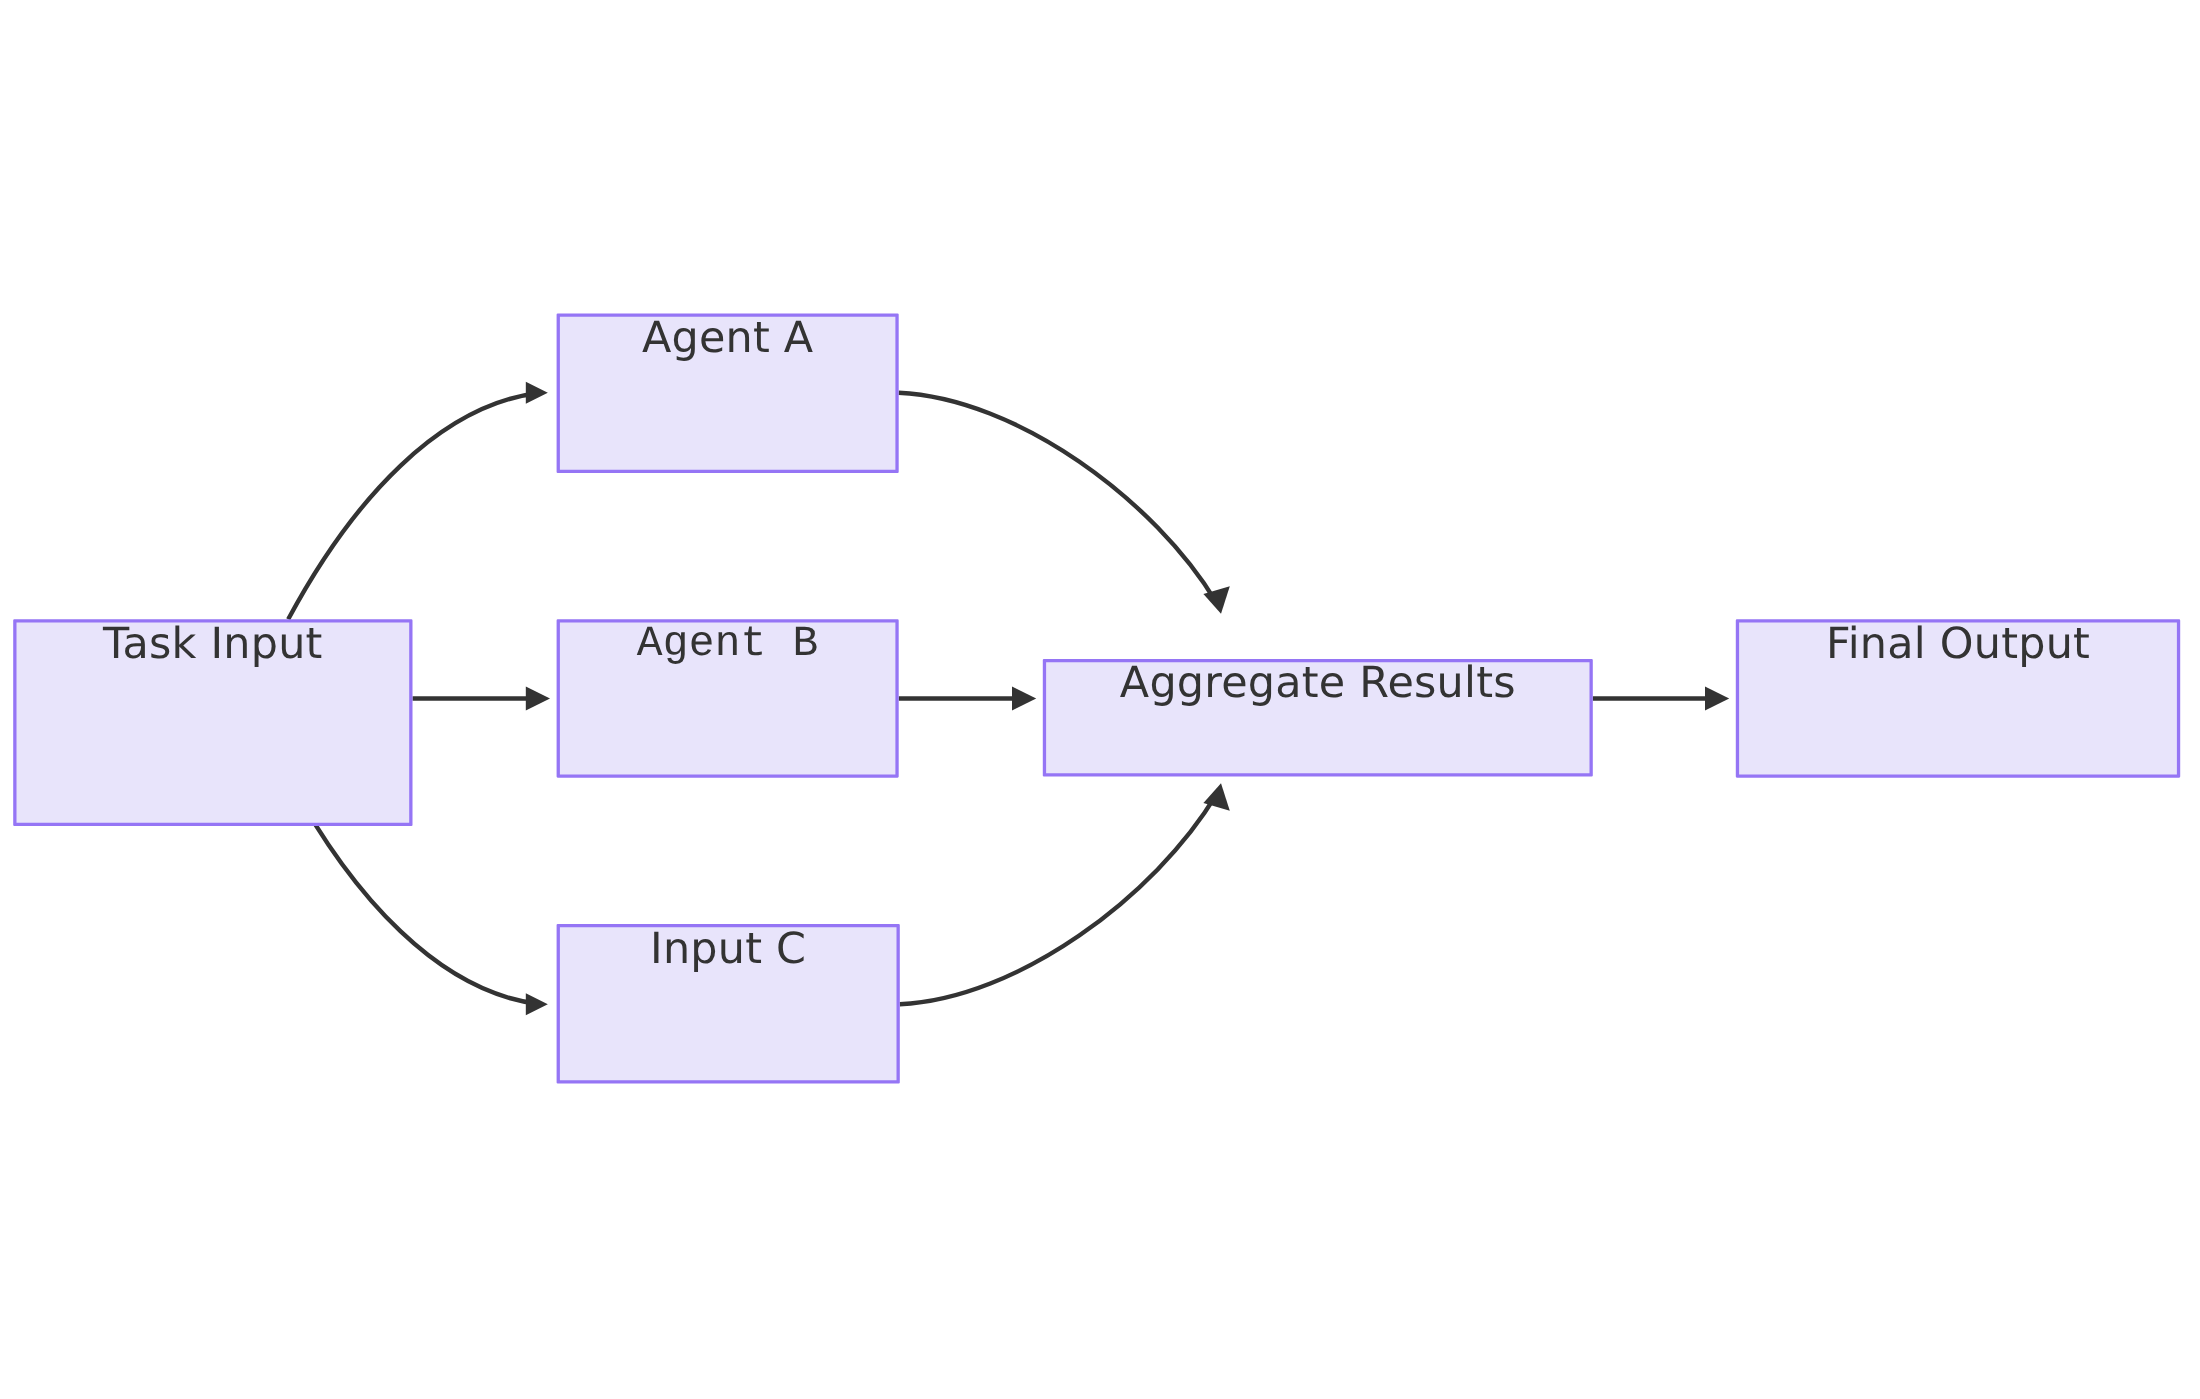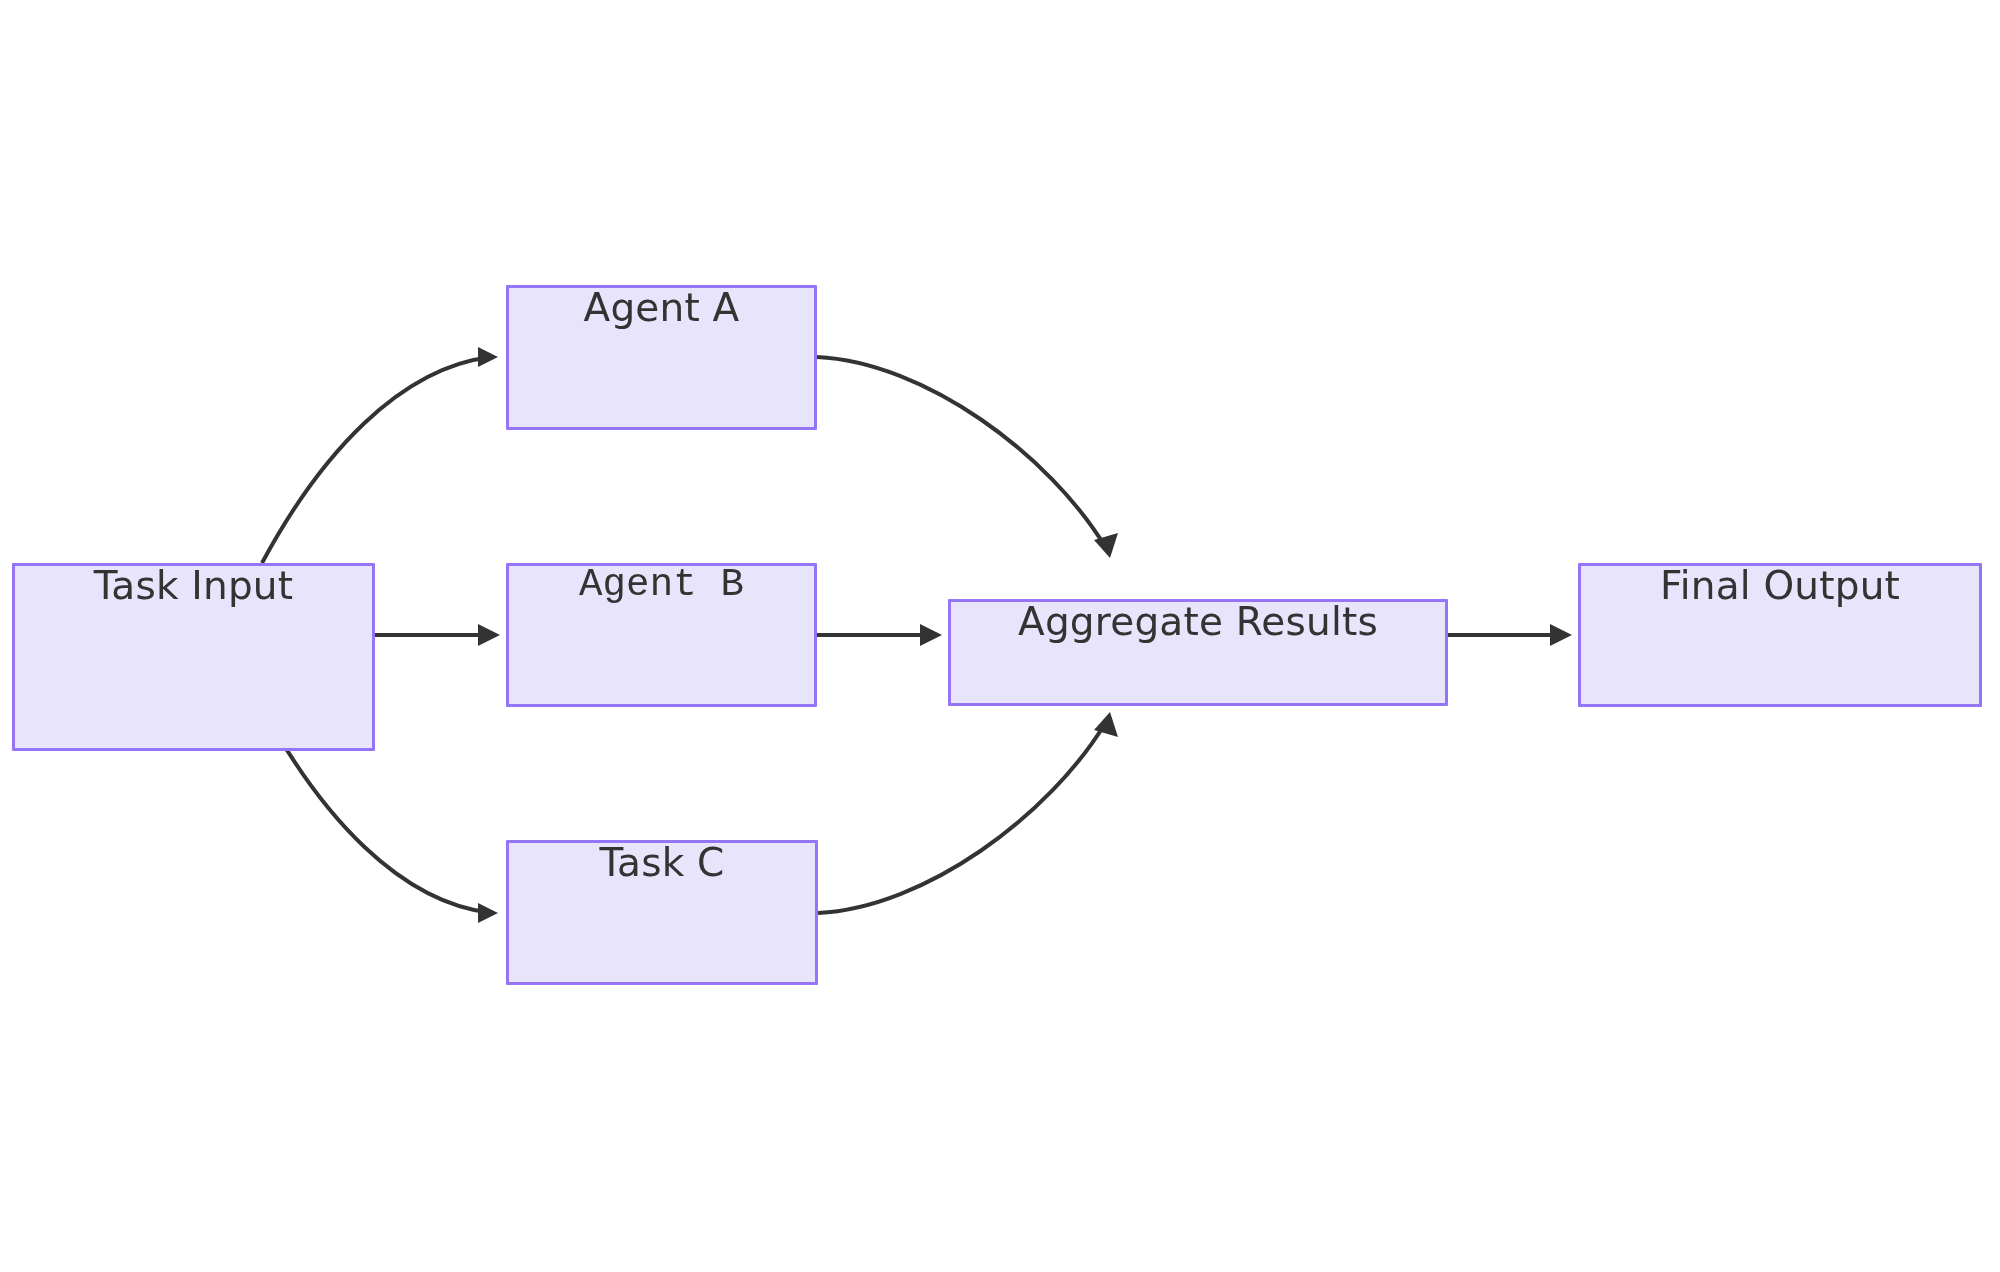--- a/index.html
+++ b/index.html
@@ -114,21 +114,21 @@
 
   <div class="node" id="node-agent-a">
     <span class="node-label">Agent A</span>
   </div>
 
   <div class="node" id="node-agent-b">
     <span class="node-label">Agent B</span>
   </div>
 
   <div class="node" id="node-agent-c">
-    <span class="node-label">Task C</span>
+    <span class="node-label">Input C</span>
   </div>
 
   <div class="node" id="node-aggregate">
     <span class="node-label">Aggregate Results</span>
   </div>
 
   <div class="node" id="node-final">
     <span class="node-label">Final Output</span>
   </div>
 

